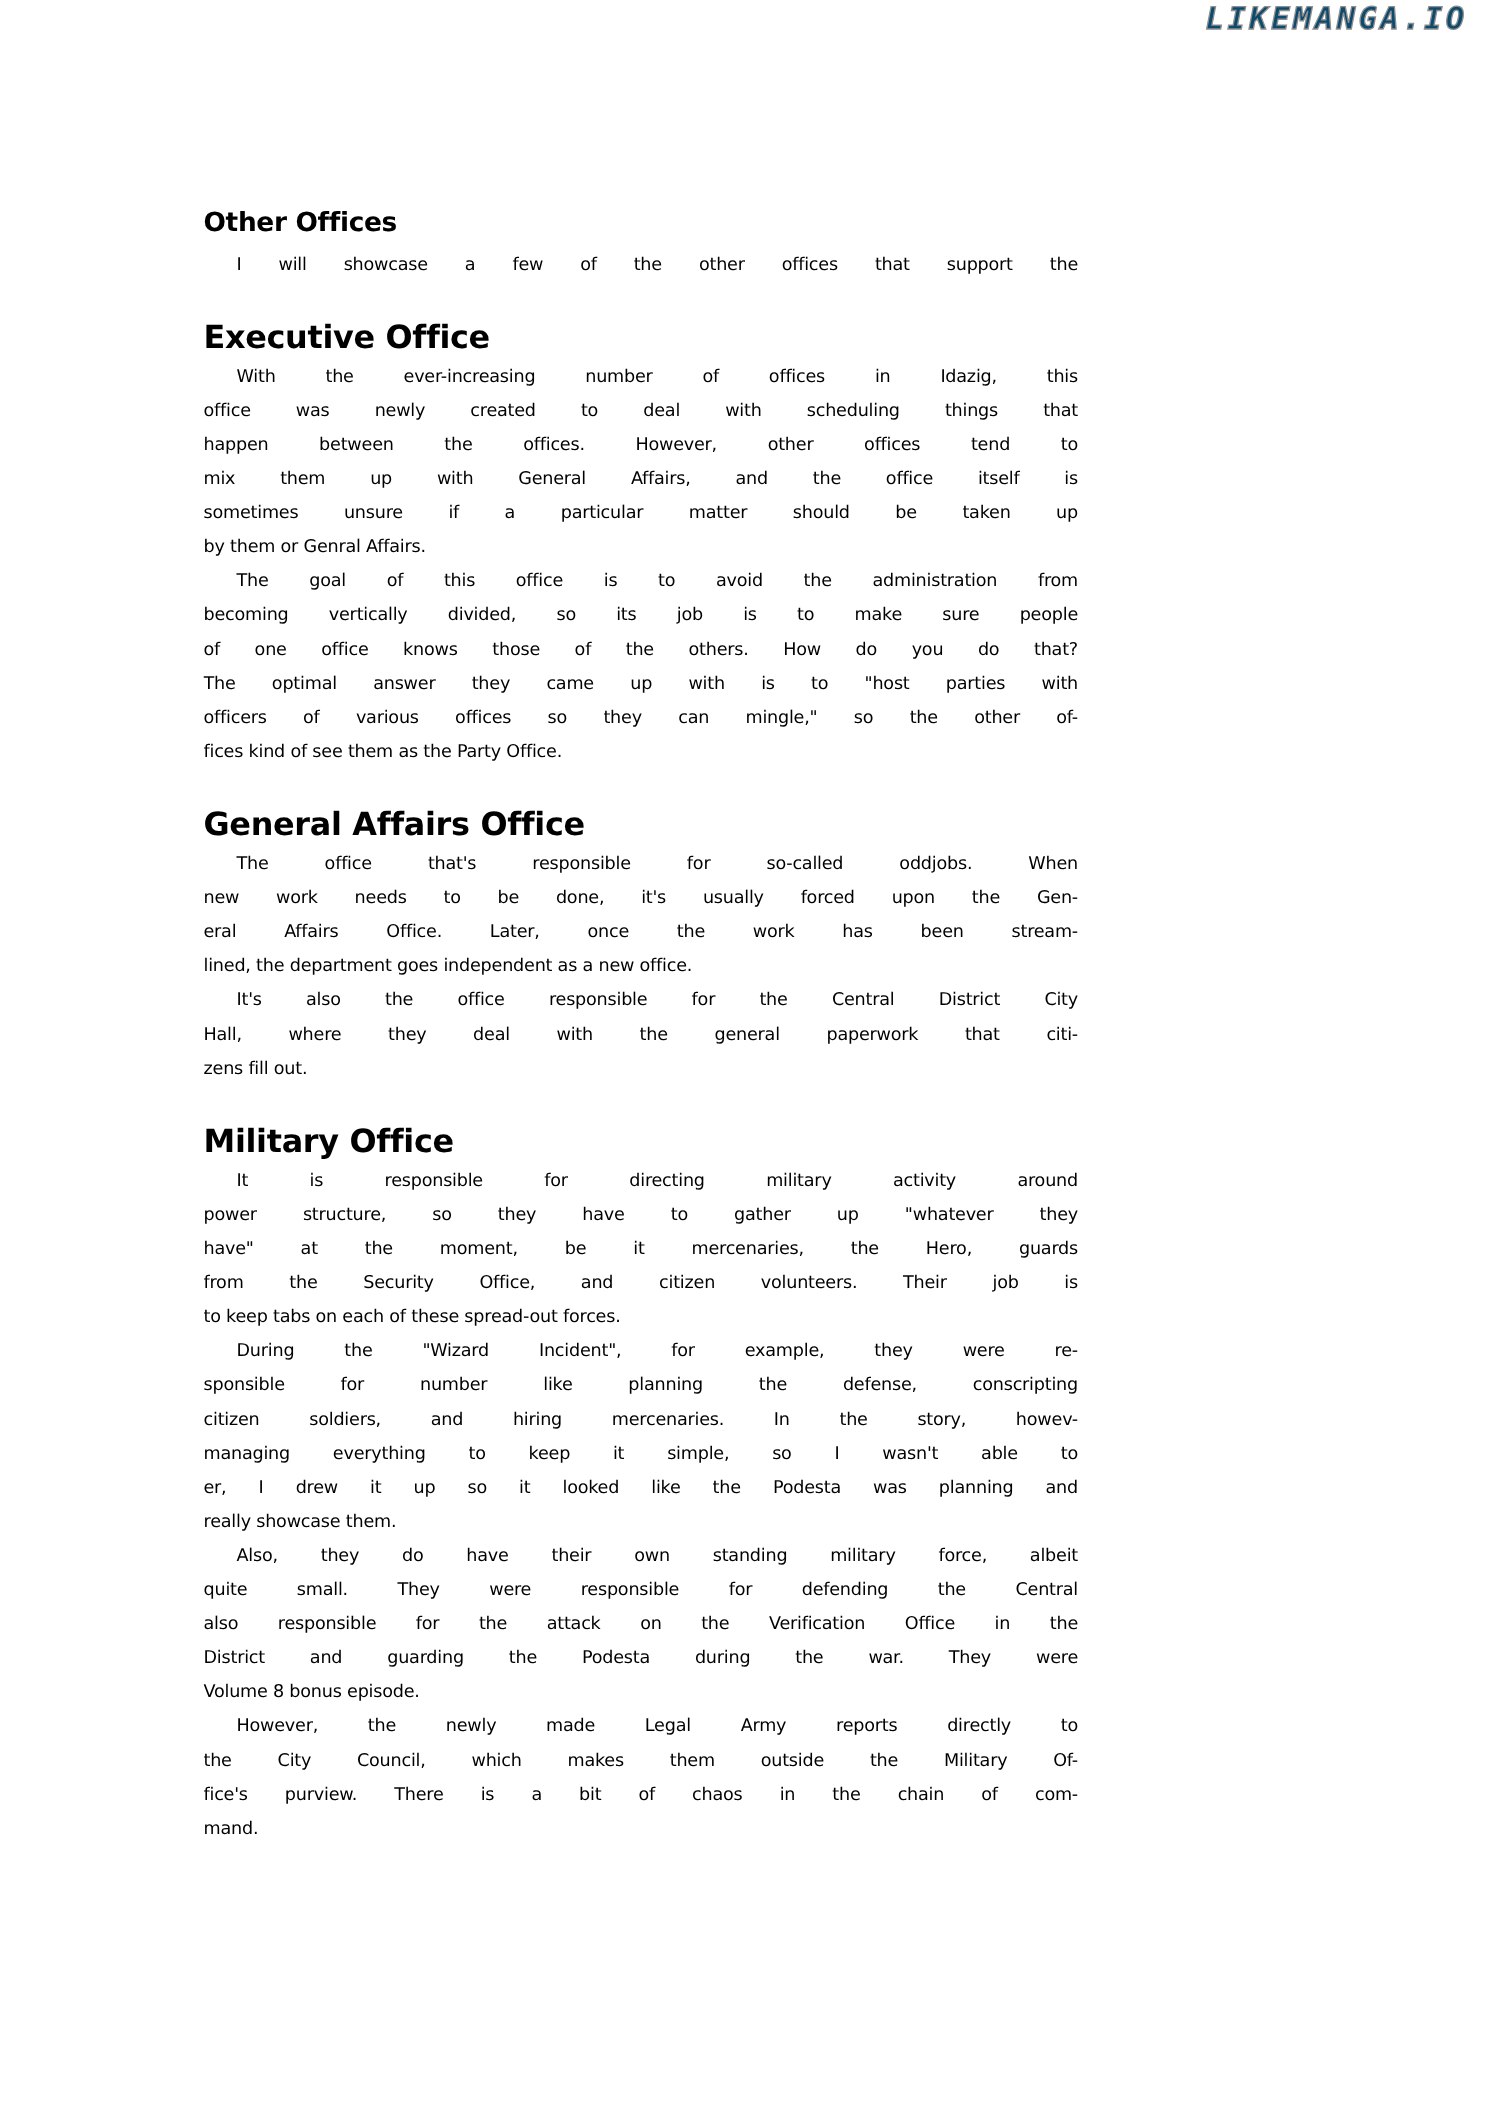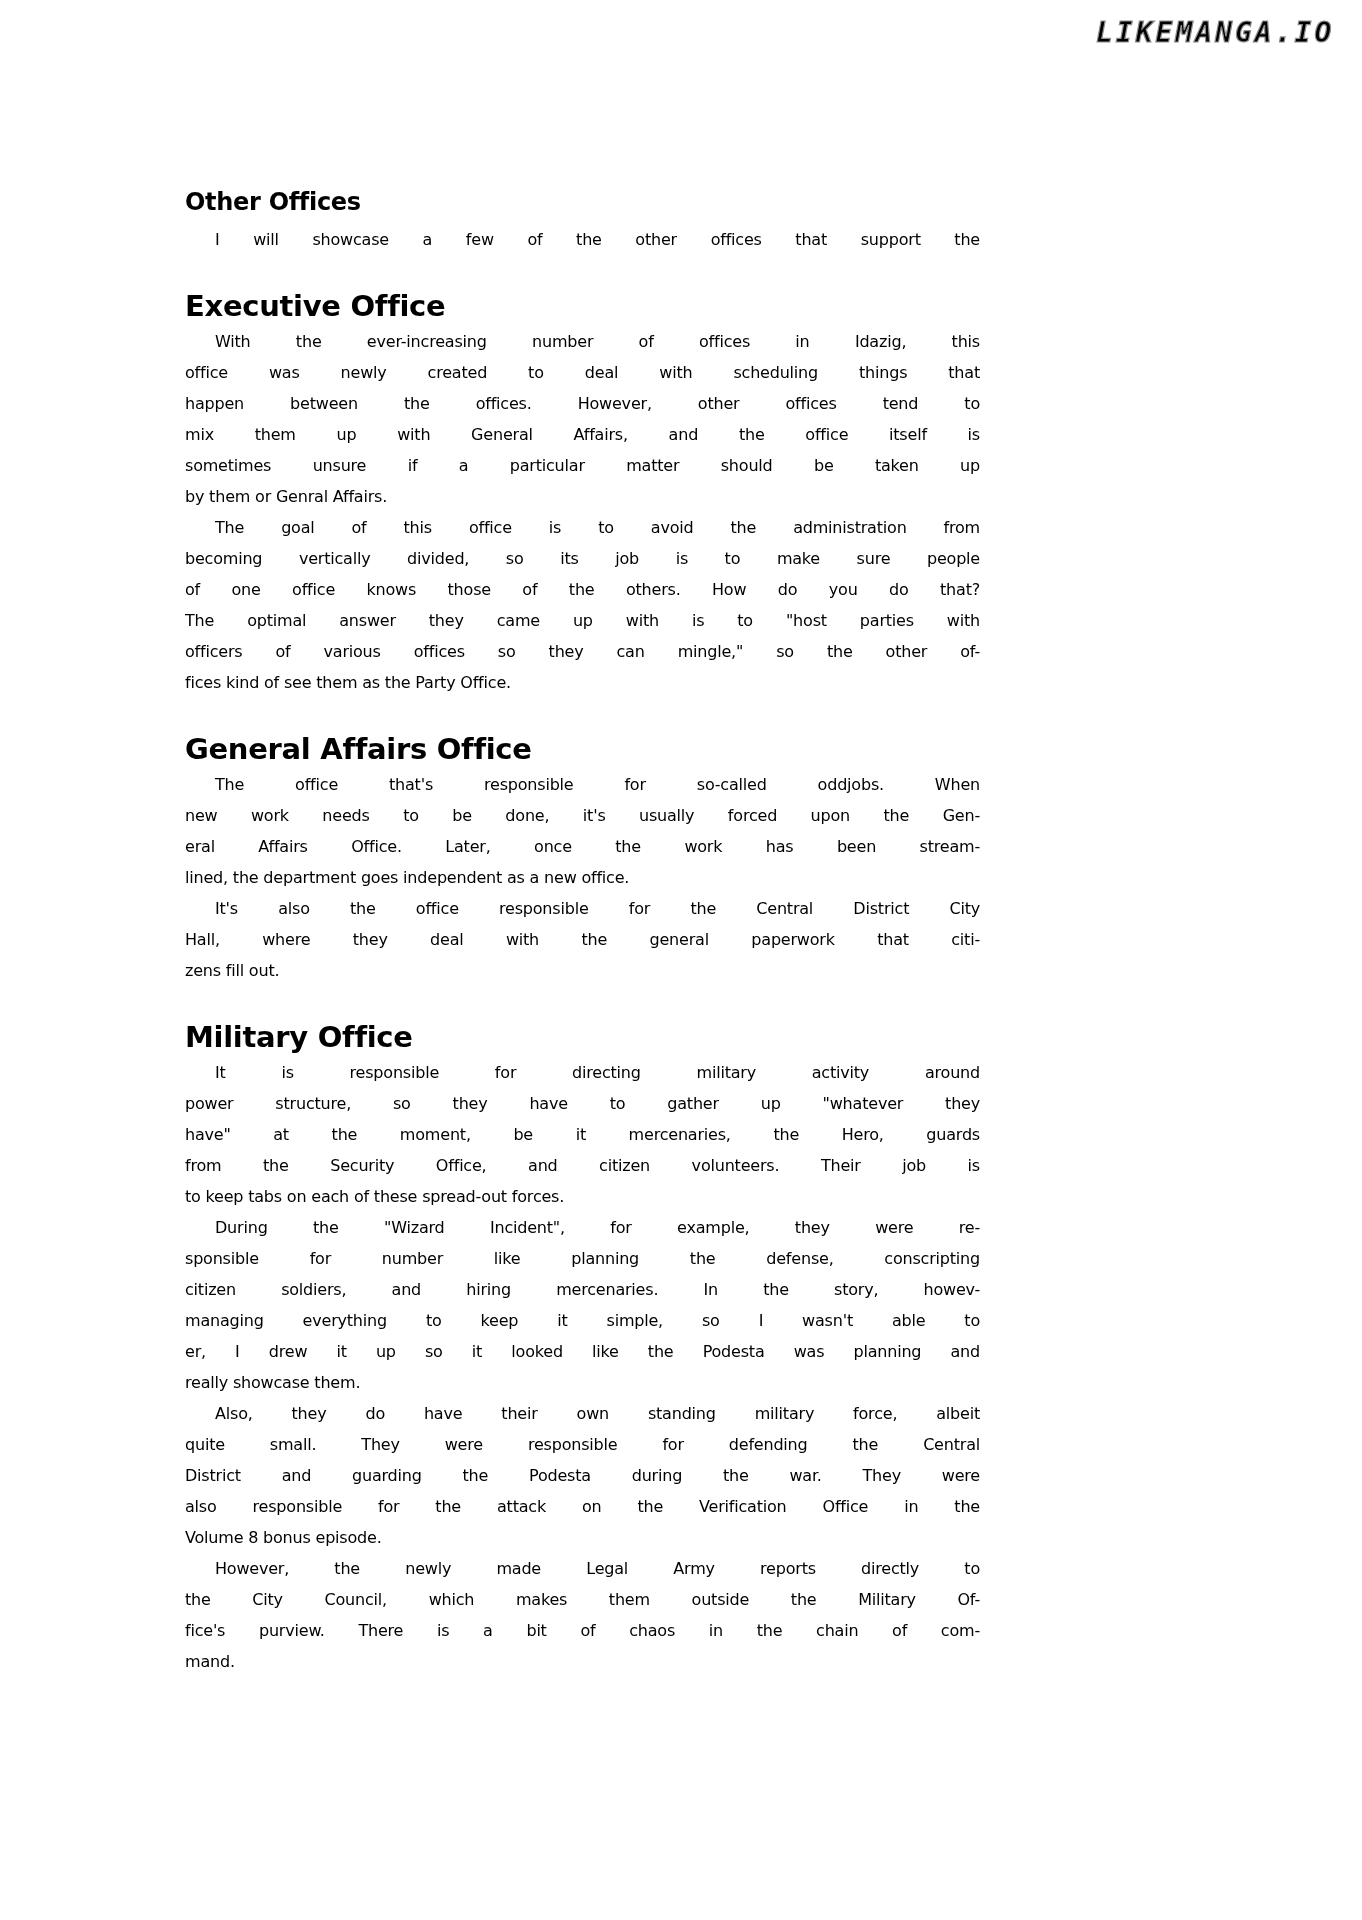--- a/index.html
+++ b/index.html
@@ -7,28 +7,28 @@
   body {
     width: 1362px;
     height: 1920px;
     position: relative;
     overflow: hidden;
     font-family: "DejaVu Sans", sans-serif;
     color: #000000;
   }
   .watermark {
     position: absolute;
-    top: 16px;
+    top: 0;
     left: 1096px;
     font-family: "DejaVu Sans Mono", monospace;
     font-style: italic;
     font-weight: bold;
     font-size: 28px;
     letter-spacing: 3px;
-    color: #000000;
+    color: #0c4a6e;
     -webkit-text-stroke: 1.2px #8f8f8f;
     white-space: nowrap;
   }
   .content {
     position: absolute;
     left: 185px;
     top: 183px;
     width: 795px;
   }
   .title {
@@ -121,22 +121,22 @@
             <div class="line indent">During the "Wizard Incident", for example, they were re-</div>
             <div class="line">sponsible for number like planning the defense, conscripting</div>
             <div class="line">citizen soldiers, and hiring mercenaries. In the story, howev-</div>
             <div class="line">managing everything to keep it simple, so I wasn't able to</div>
             <div class="line">er, I drew it up so it looked like the Podesta was planning and</div>
             <div class="line last">really showcase them.</div>
           </div>
           <div class="para">
             <div class="line indent">Also, they do have their own standing military force, albeit</div>
             <div class="line">quite small. They were responsible for defending the Central</div>
+            <div class="line">also responsible for the attack on the Verification Office in the</div>
             <div class="line">District and guarding the Podesta during the war. They were</div>
-            <div class="line">also responsible for the attack on the Verification Office in the</div>
             <div class="line last">Volume 8 bonus episode.</div>
           </div>
           <div class="para">
             <div class="line indent">However, the newly made Legal Army reports directly to</div>
             <div class="line">the City Council, which makes them outside the Military Of-</div>
             <div class="line">fice's purview. There is a bit of chaos in the chain of com-</div>
             <div class="line last">mand.</div>
           </div>
         </section>
       </div>

